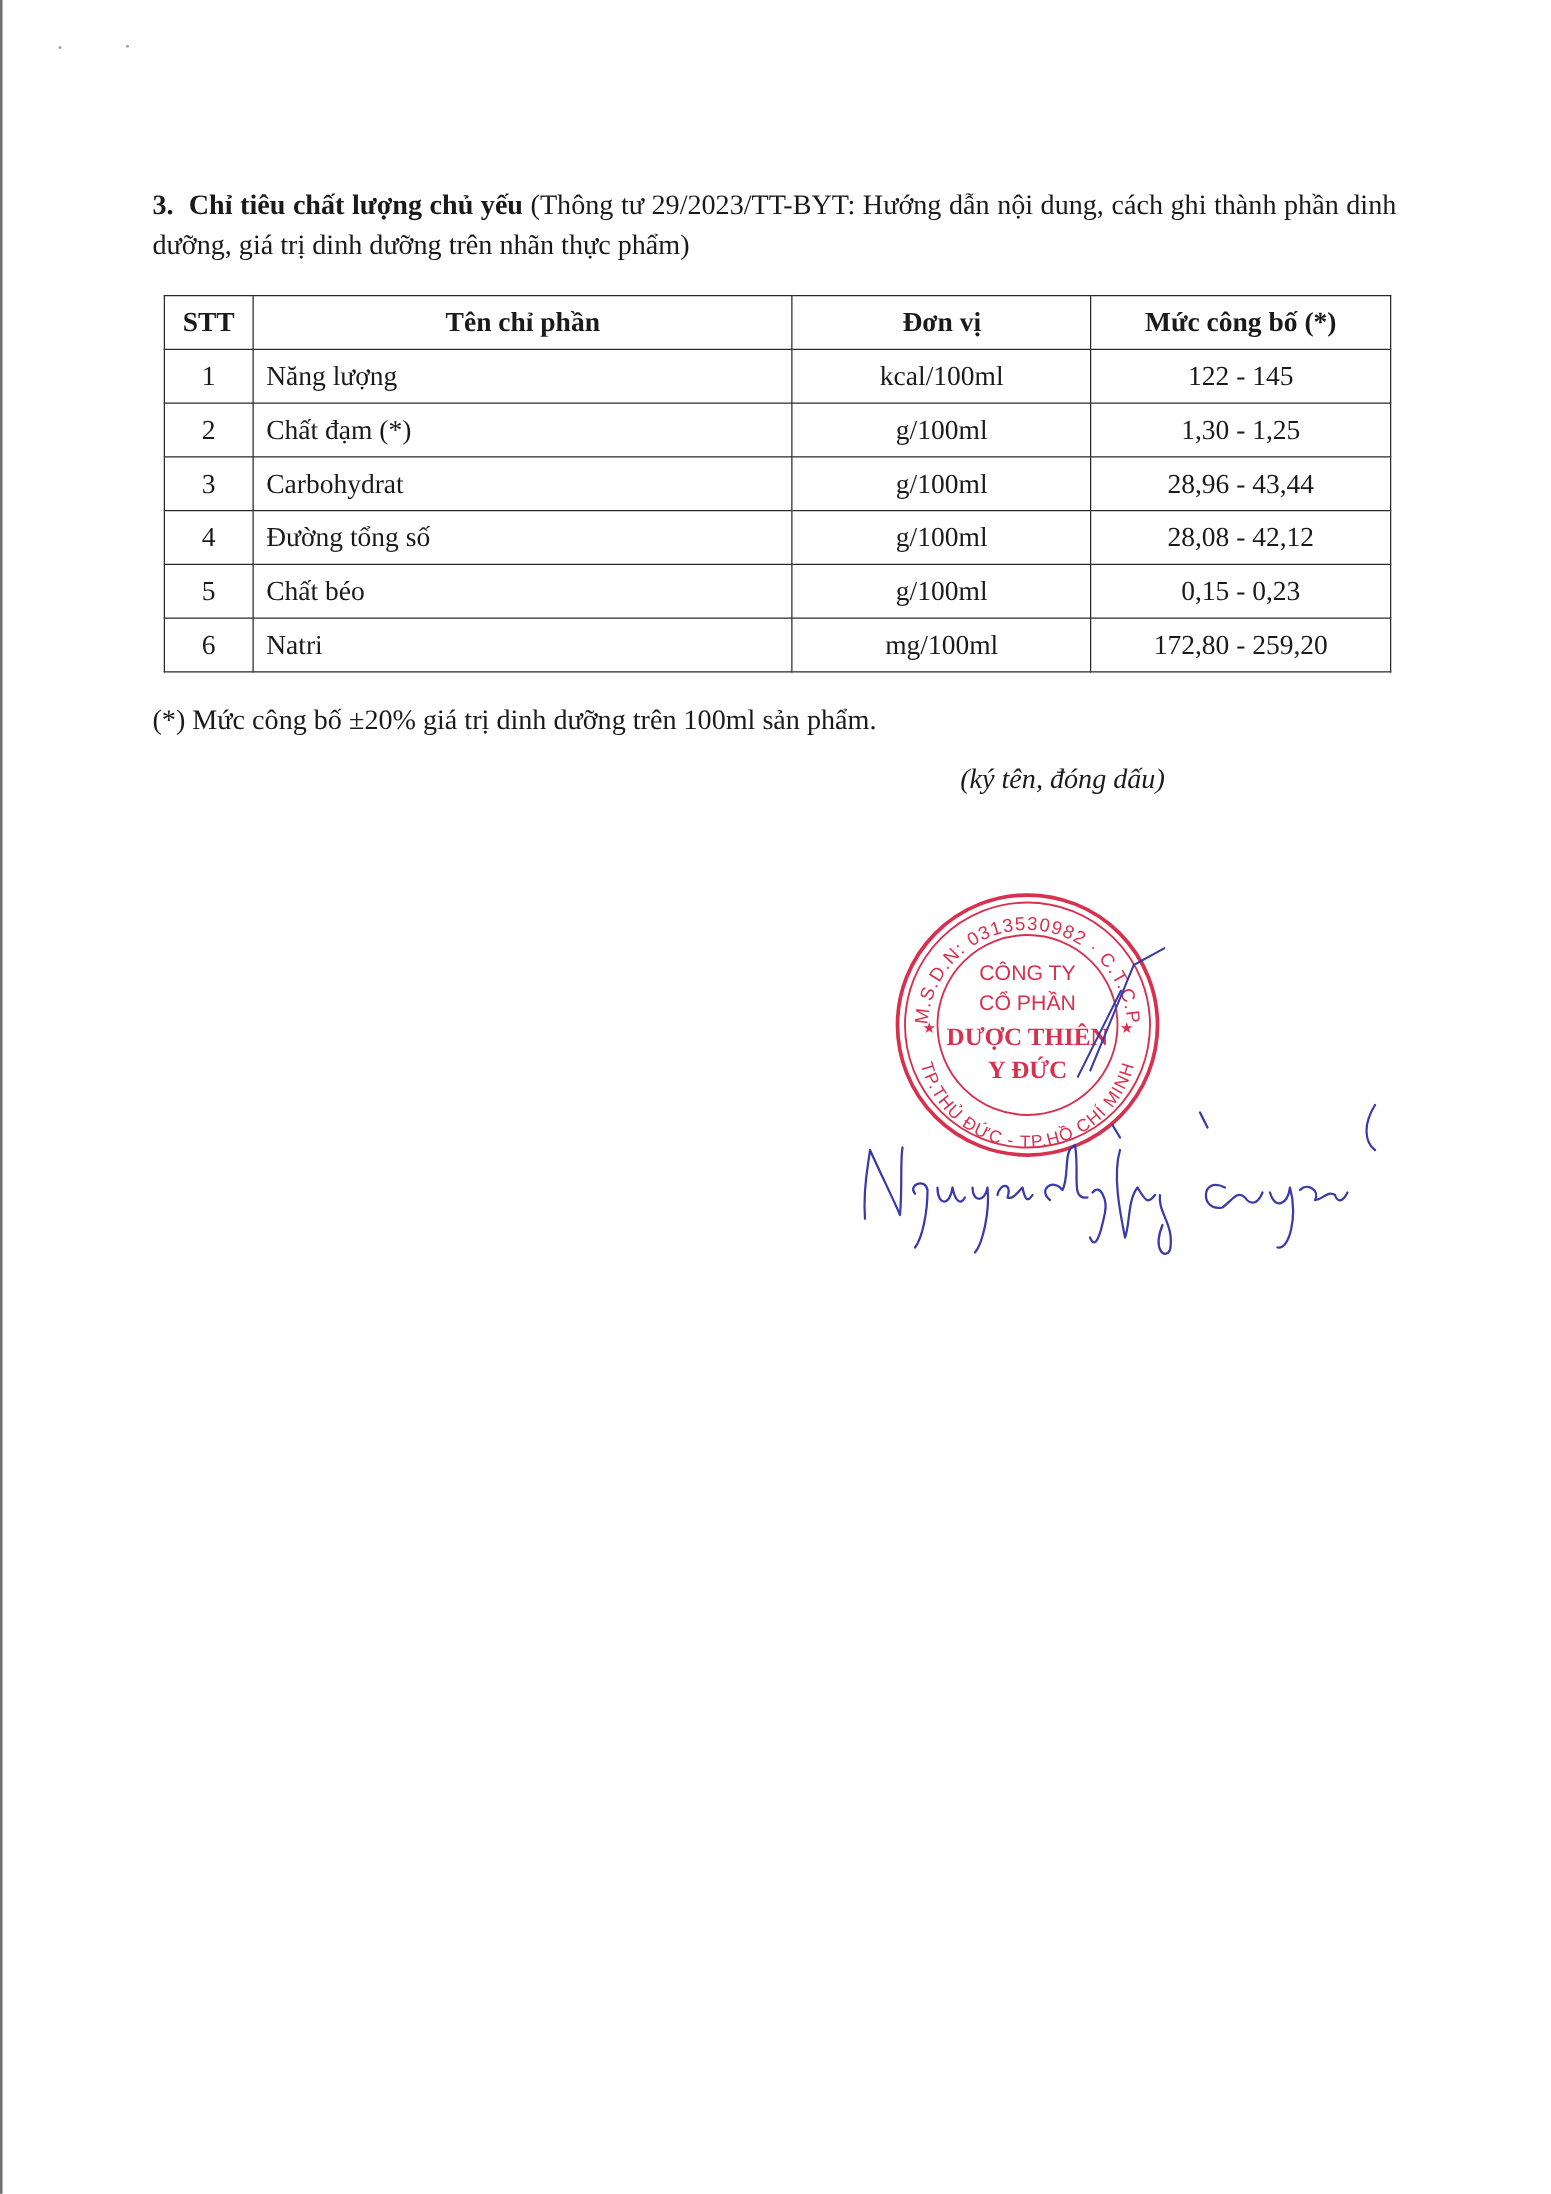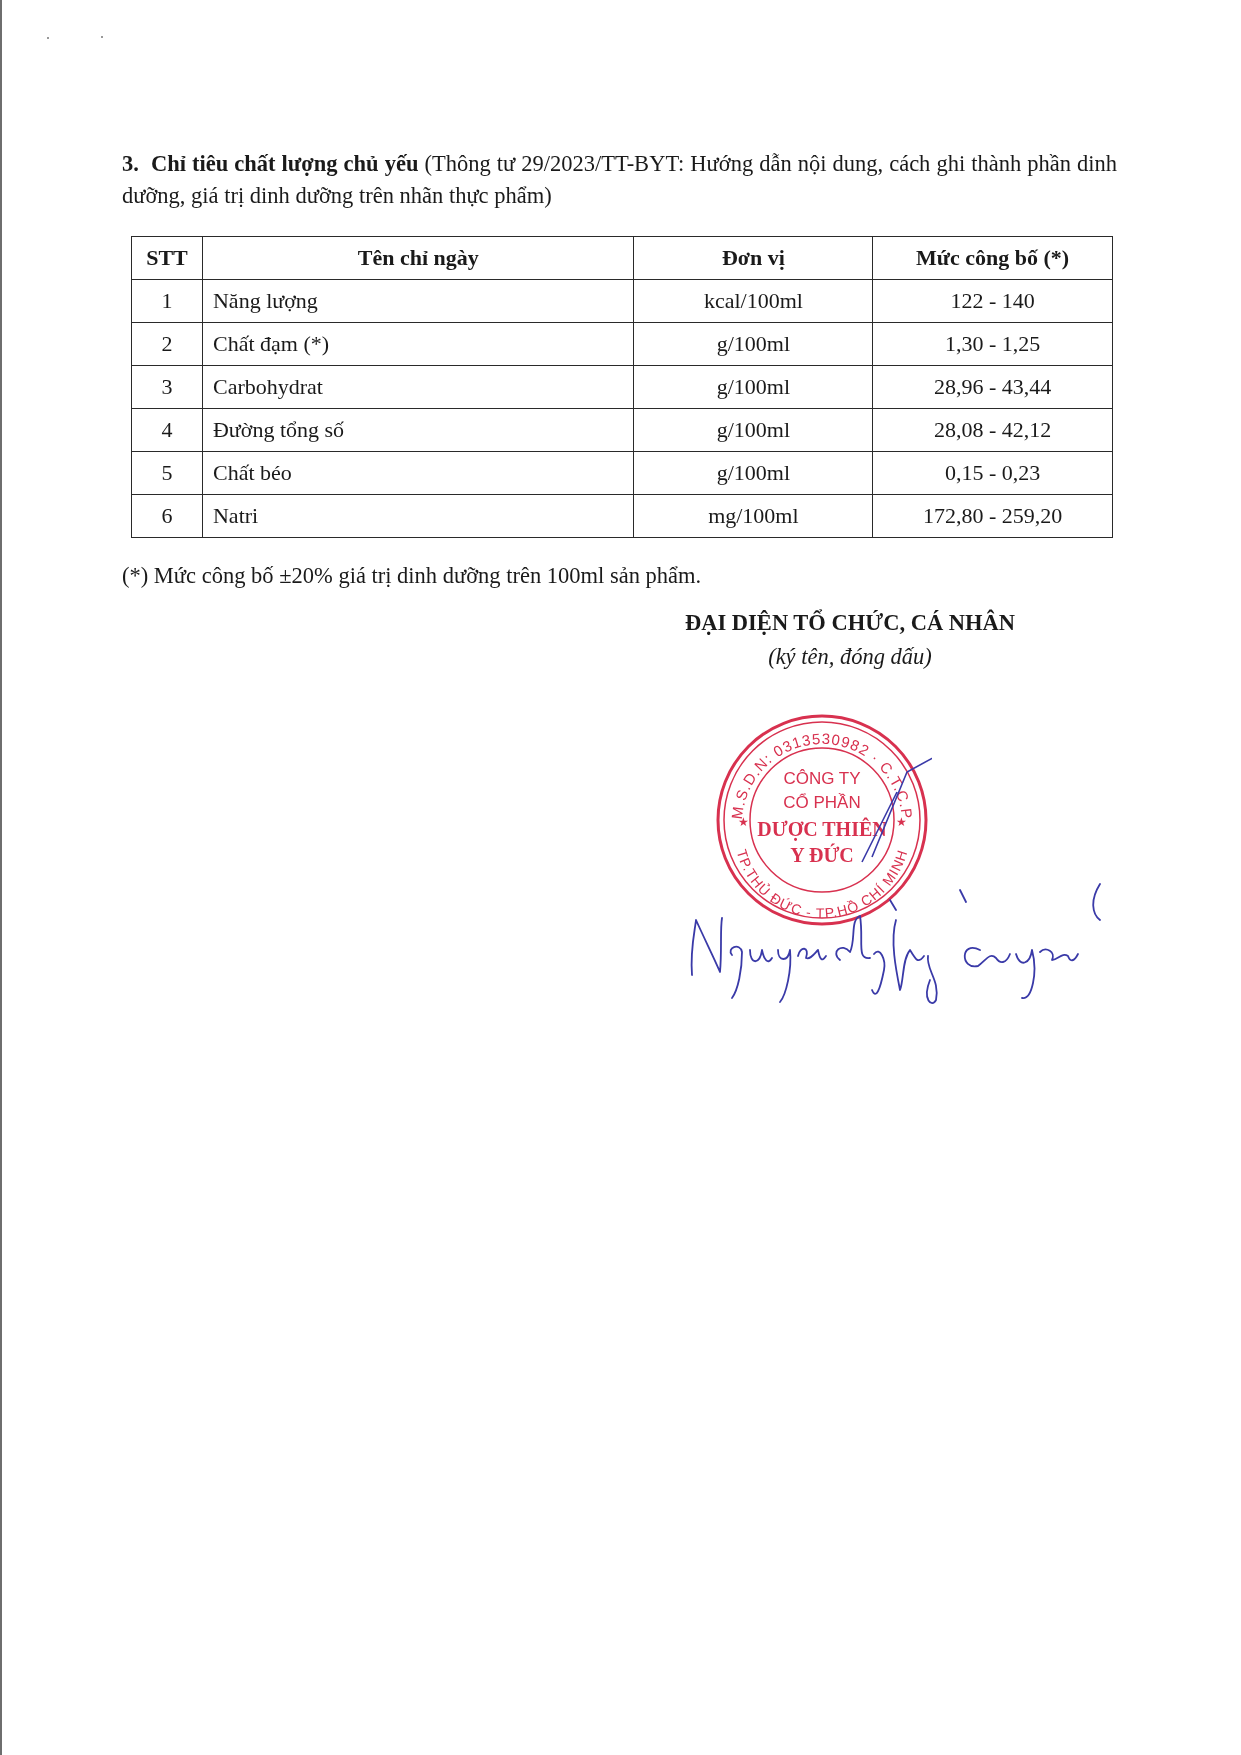--- a/index.html
+++ b/index.html
@@ -54,31 +54,31 @@
 <table class="specs">
   <colgroup>
       <col class="c1">
       <col class="c2">
       <col class="c3">
       <col class="c4">
     </colgroup>
   <thead>
     <tr>
       <th>STT</th>
-      <th>Tên chỉ ngày</th>
+      <th>Tên chỉ phần</th>
       <th>Đơn vị</th>
       <th>Mức công bố (*)</th>
     </tr>
   </thead>
   <tbody>
     <tr>
       <td class="c">1</td>
       <td class="l">Năng lượng</td>
       <td class="c">kcal/100ml</td>
-      <td class="c">122 - 140</td>
+      <td class="c">122 - 145</td>
     </tr>
     <tr>
       <td class="c">2</td>
       <td class="l">Chất đạm (*)</td>
       <td class="c">g/100ml</td>
       <td class="c">1,30 - 1,25</td>
     </tr>
     <tr>
       <td class="c">3</td>
       <td class="l">Carbohydrat</td>
@@ -102,21 +102,20 @@
       <td class="l">Natri</td>
       <td class="c">mg/100ml</td>
       <td class="c">172,80 - 259,20</td>
     </tr>
   </tbody>
 </table>
 
 <div class="footnote">(*) Mức công bố ±20% giá trị dinh dưỡng trên 100ml sản phẩm.</div>
 
 <div class="sig-block">
-  <div class="rep-title">ĐẠI DIỆN TỔ CHỨC, CÁ NHÂN</div>
   <div class="sign-note">(ký tên, đóng dấu)</div>
 </div>
 
 <svg class="stamp" viewBox="0 0 220 216">
   <defs>
     <path id="arcTop" d="M 30 112 A 80 80 0 0 1 190 112"></path>
     <path id="arcBot" d="M 22 118 A 88 88 0 0 0 198 118"></path>
   </defs>
   <circle cx="110" cy="108" r="104" fill="none" stroke="#d8314f" stroke-width="3"></circle>
   <circle cx="110" cy="108" r="98" fill="none" stroke="#d8314f" stroke-width="1.5"></circle>

